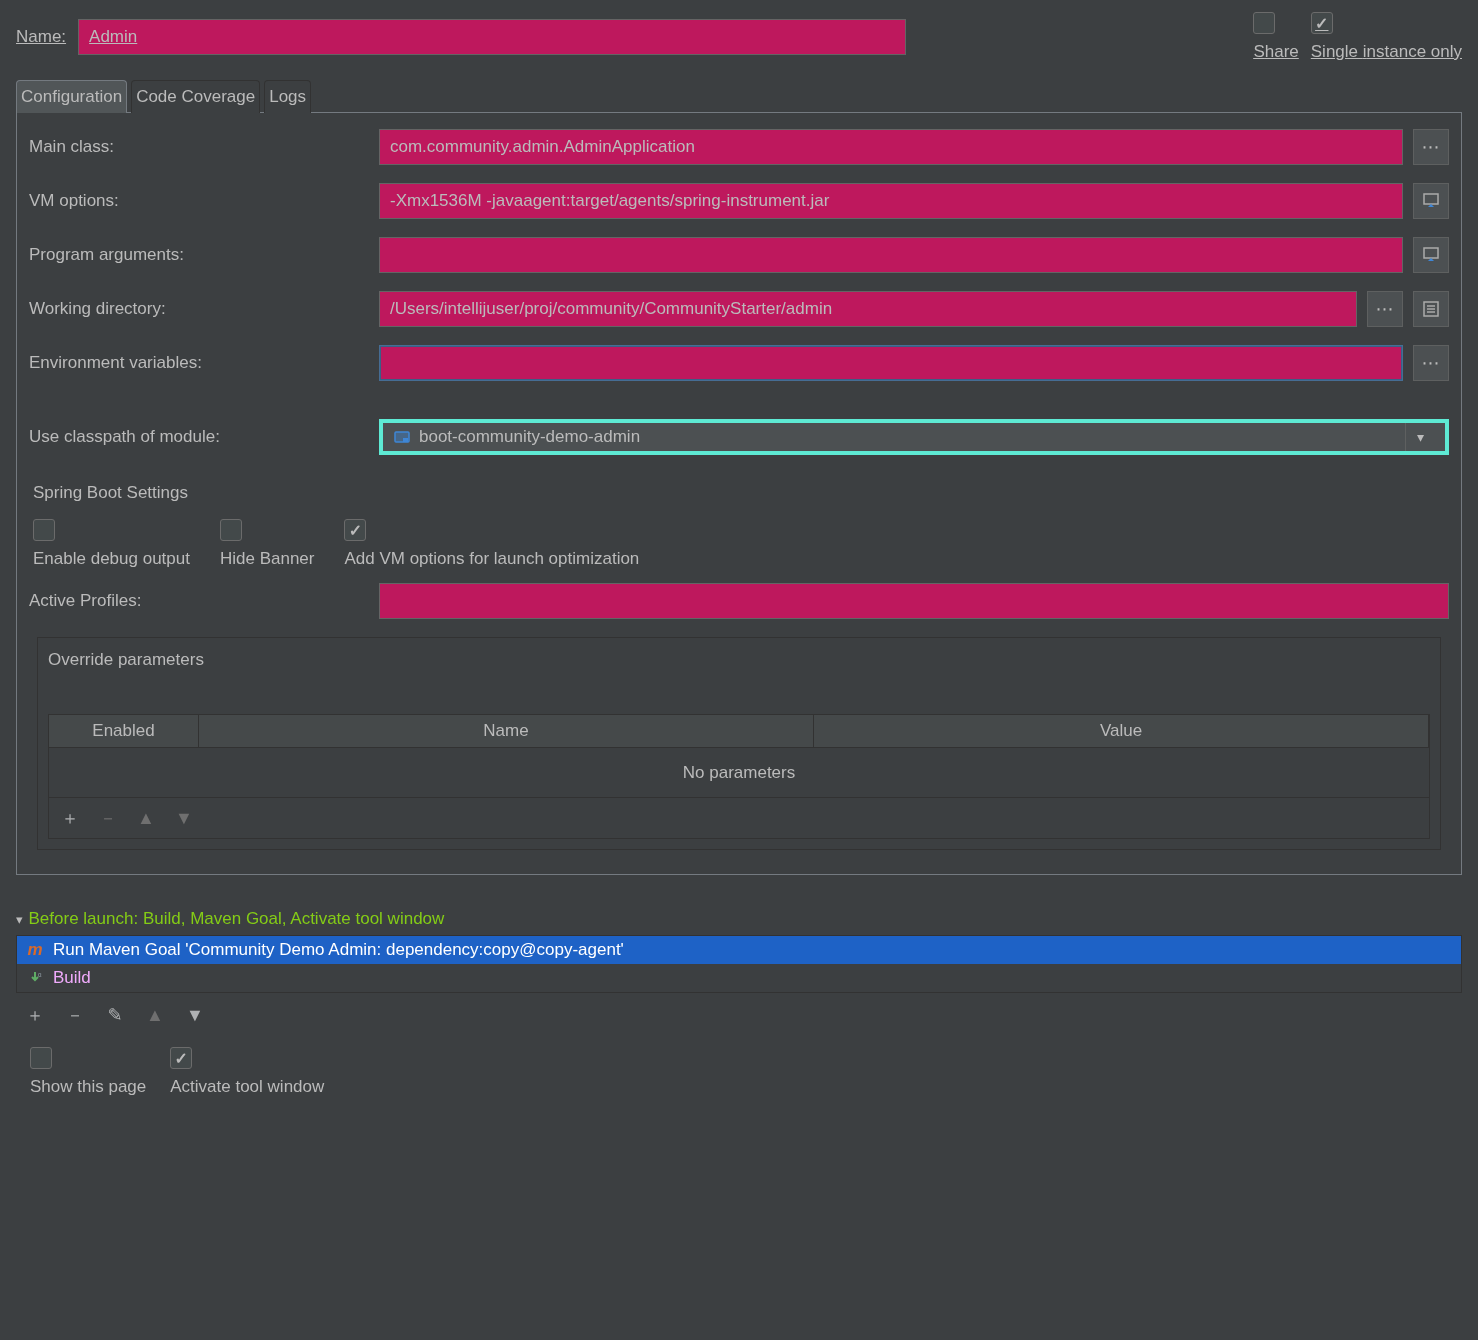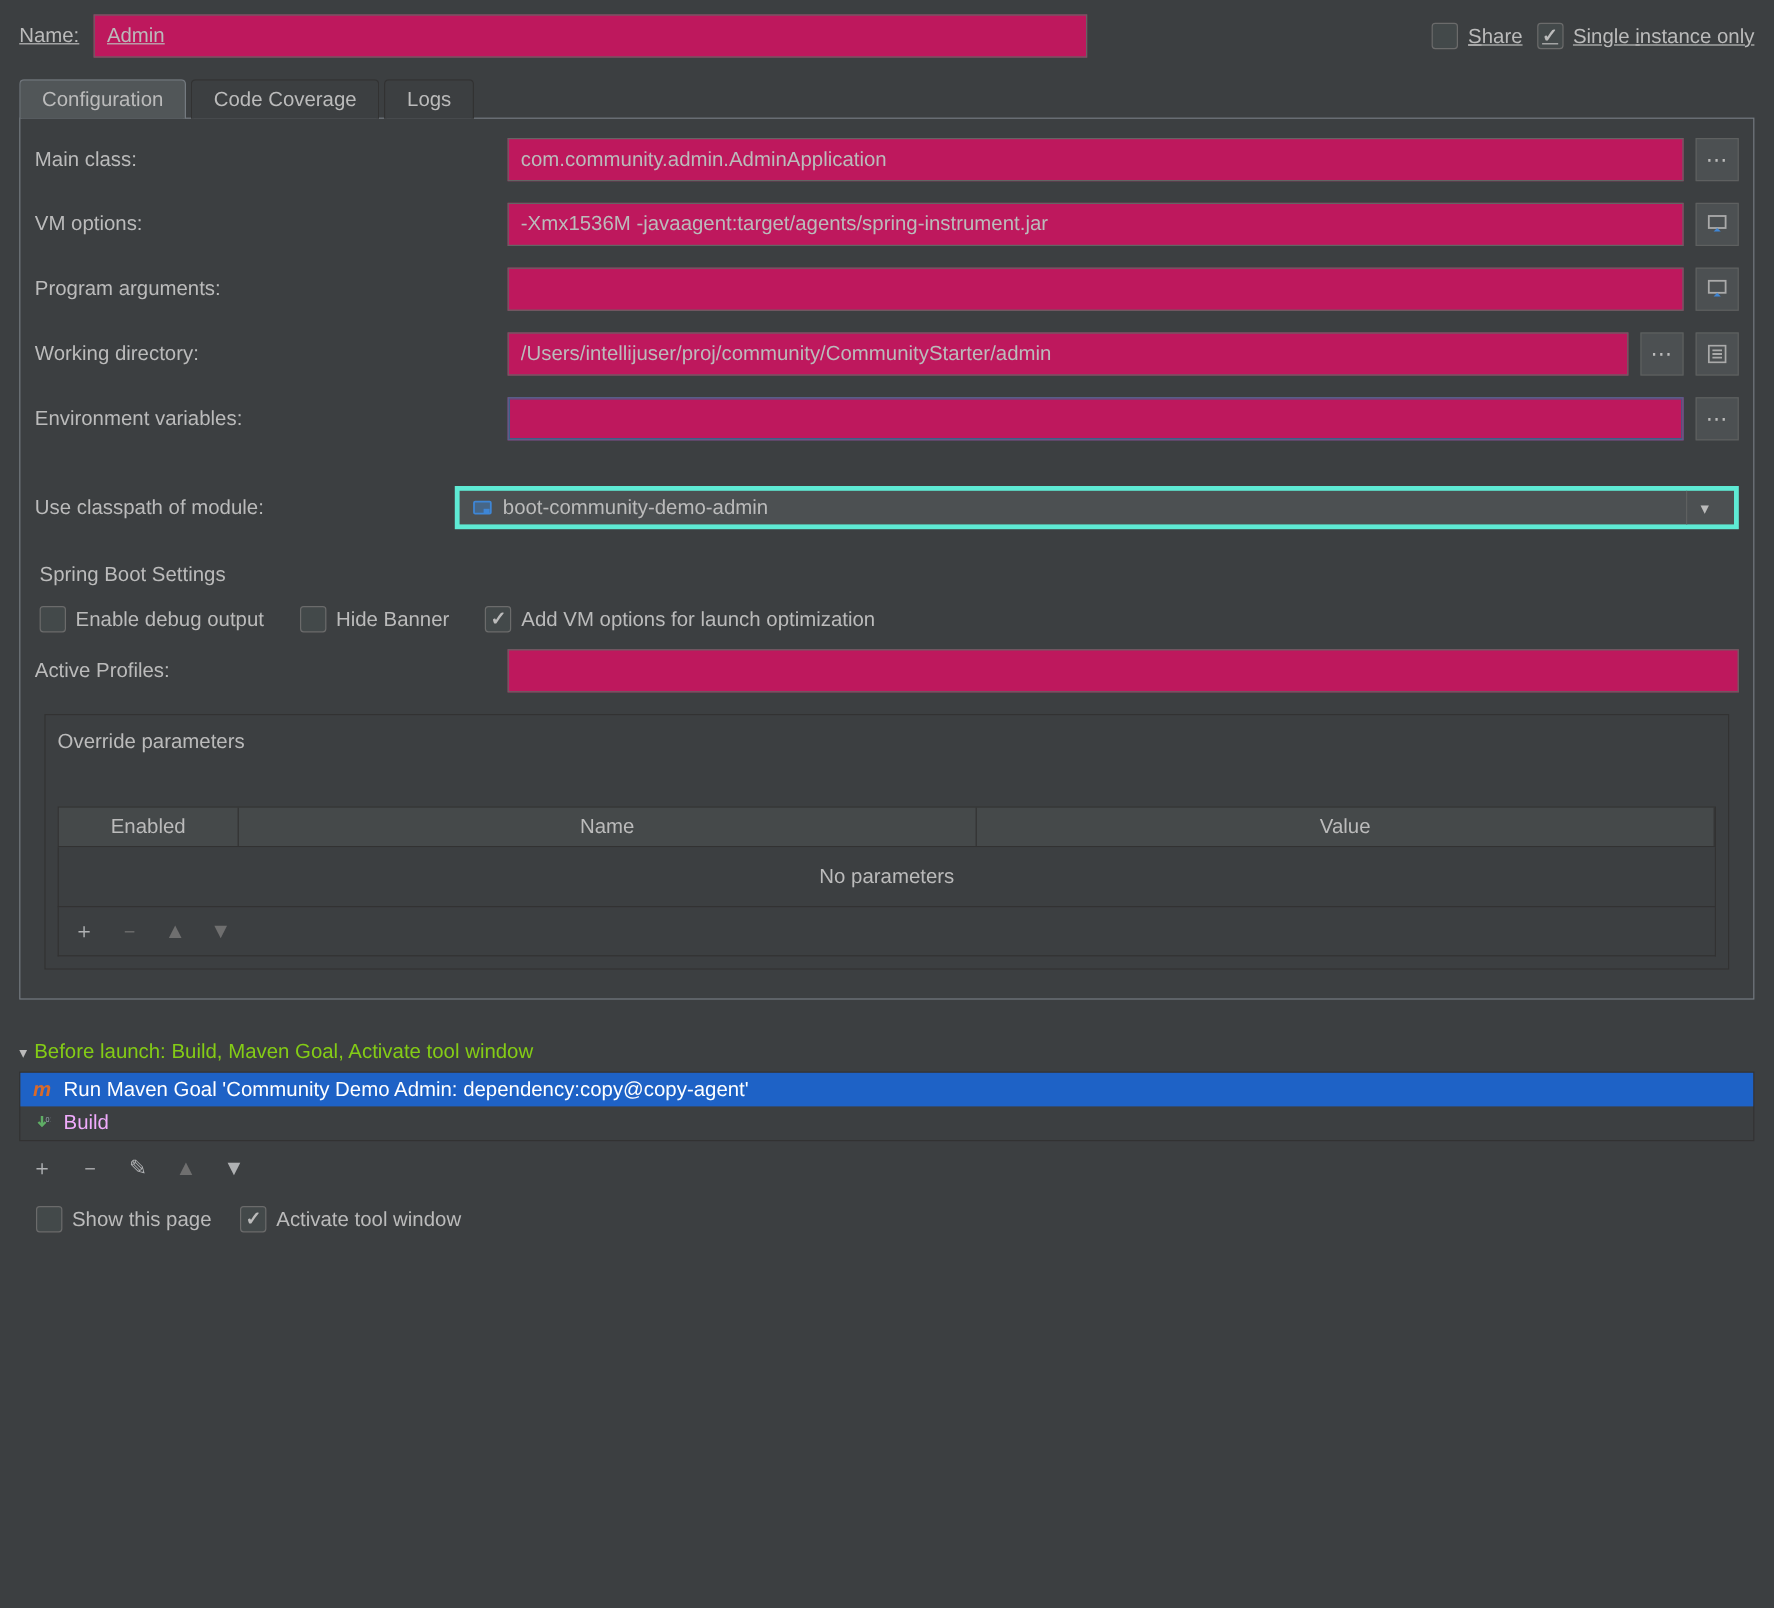--- a/index.html
+++ b/index.html
@@ -25,23 +25,24 @@
     background: #be185d;
     border: 1px solid #646464;
     color: #bbbbbb;
     padding: 6px 10px;
     font-size: 17px;
     height: 36px;
   }
   .text-input.name { width: 828px; }
   .checkbox-wrap {
     display: inline-flex;
-    align-items: flex-end;
+    align-items: flex-start;
     gap: 8px;
     cursor: pointer;
+    flex-direction: column;
   }
   .checkbox {
     width: 22px;
     height: 22px;
     background: #43494a;
     border: 1px solid #6b6b6b;
     display: inline-flex;
     align-items: center;
     justify-content: center;
     border-radius: 3px;
@@ -59,21 +60,21 @@
     display: flex;
     gap: 4px;
     margin: 0 16px;
     position: relative;
     z-index: 2;
   }
   .tab {
     background: #3c3f41;
     border: 1px solid #323232;
     border-bottom: none;
-    padding: 6px 18px;
+    padding: 6px 4px;
     color: #bbbbbb;
     cursor: pointer;
     border-radius: 4px 4px 0 0;
   }
   .tab.active {
     background: #515658;
     color: #bbbbbb;
     border-color: #747a80;
   }
 
@@ -85,21 +86,21 @@
     z-index: 1;
   }
 
   .form-row {
     display: flex;
     align-items: center;
     margin-bottom: 18px;
     gap: 10px;
   }
   .form-row .lbl { width: 340px; padding-left: 0; }
-  .form-row .field { flex: 1; margin-left: 44px; }
+  .form-row .field { flex: 1; }
   .form-row .field .text-input { width: 100%; }
   .icon-btn {
     width: 36px; height: 36px;
     background: #4c5052;
     border: 1px solid #5e6060;
     display: inline-flex;
     align-items: center;
     justify-content: center;
     color: #bbbbbb;
     cursor: pointer;

